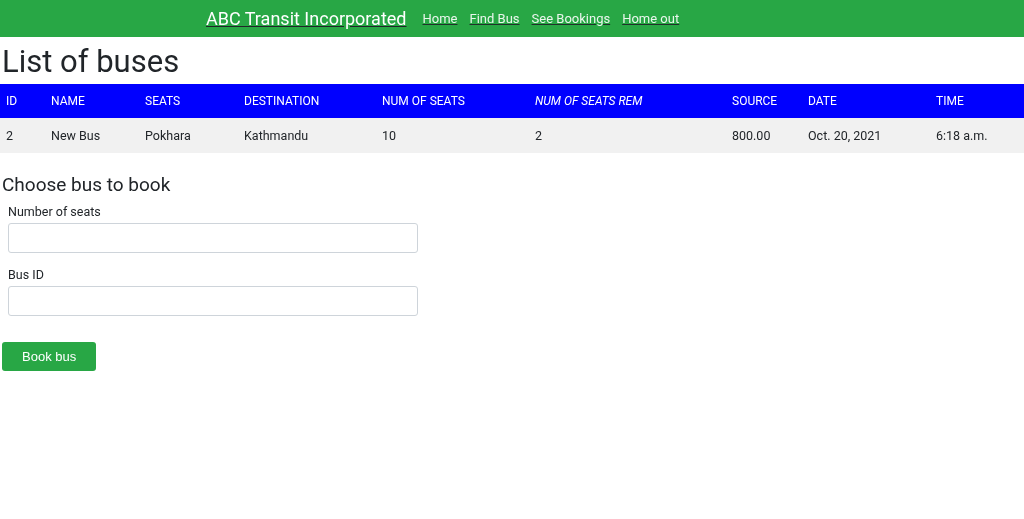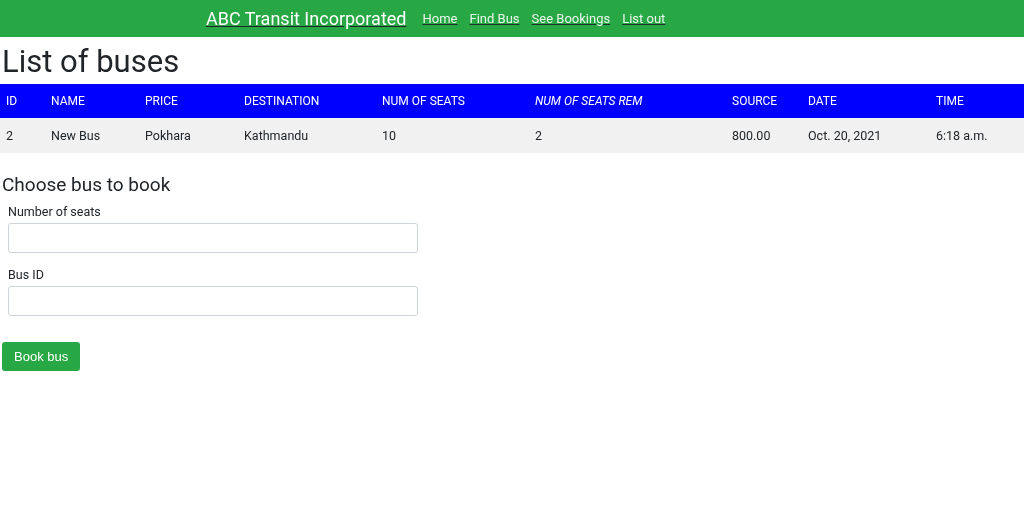--- a/index.html
+++ b/index.html
@@ -98,52 +98,52 @@
       border-radius: 3px;
       padding: 4px 8px;
       font-size: 14px;
       background: #fff;
     }
     .btn-submit {
       background-color: #28a745;
       color: #fff;
       border: none;
       border-radius: 3px;
-      padding: 7px 12px;
+      padding: 7px 20px;
       font-size: 13px;
       cursor: pointer;
       margin-left: 2px;
       margin-top: 12px;
     }
   </style>
 </head>
 <body>
 
 
 
 <nav class="navbar">
   <div class="navbar-inner">
     <a class="brand" href="#">ABC Transit Incorporated</a>
     <div class="nav-links">
       <a class="nav-link" href="#">Home</a>
       <a class="nav-link" href="#">Find Bus</a>
       <a class="nav-link" href="#">See Bookings</a>
-      <a class="nav-link" href="#">List out</a>
+      <a class="nav-link" href="#">Home out</a>
     </div>
   </div>
 </nav>
 
 <h2 class="page-title">List of buses</h2>
 
 <table class="bus-table">
   <thead>
     <tr>
       <th class="col-id">ID</th>
       <th class="col-name">NAME</th>
-      <th class="col-source">PRICE</th>
+      <th class="col-source">SEATS</th>
       <th class="col-dest">DESTINATION</th>
       <th class="col-seats">NUM OF SEATS</th>
       <th class="col-rem">NUM OF SEATS REM</th>
       <th class="col-price">SOURCE</th>
       <th class="col-date">DATE</th>
       <th class="col-time">TIME</th>
     </tr>
   </thead>
   <tbody>
     <tr>

